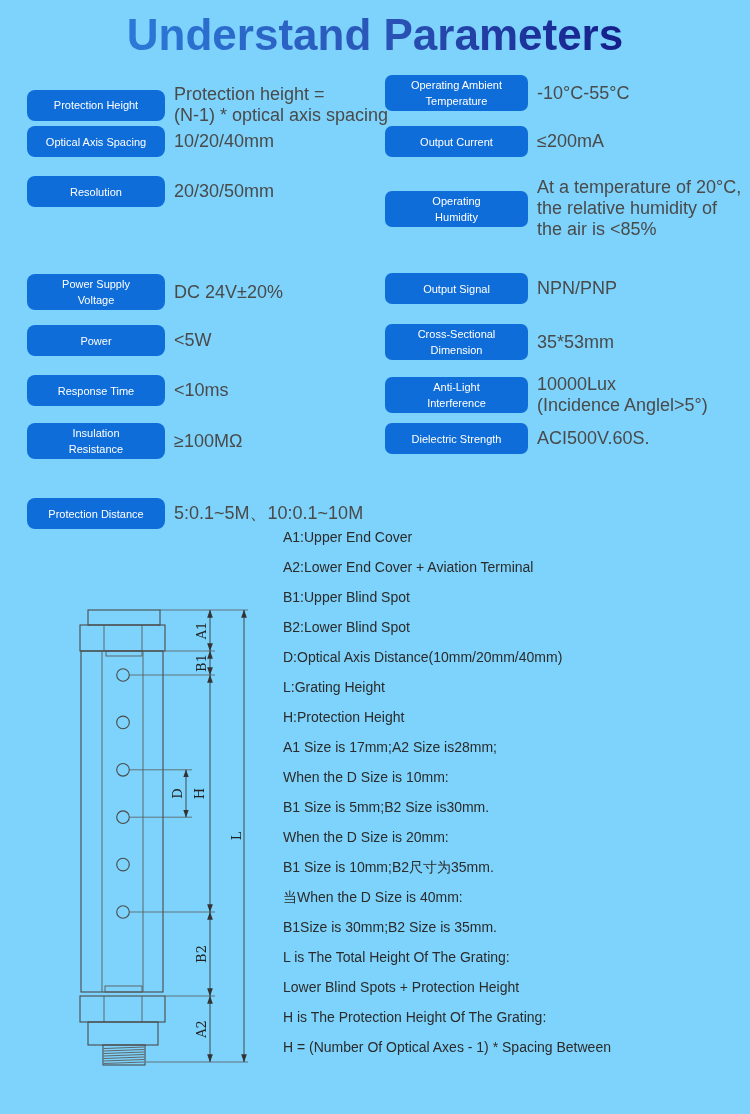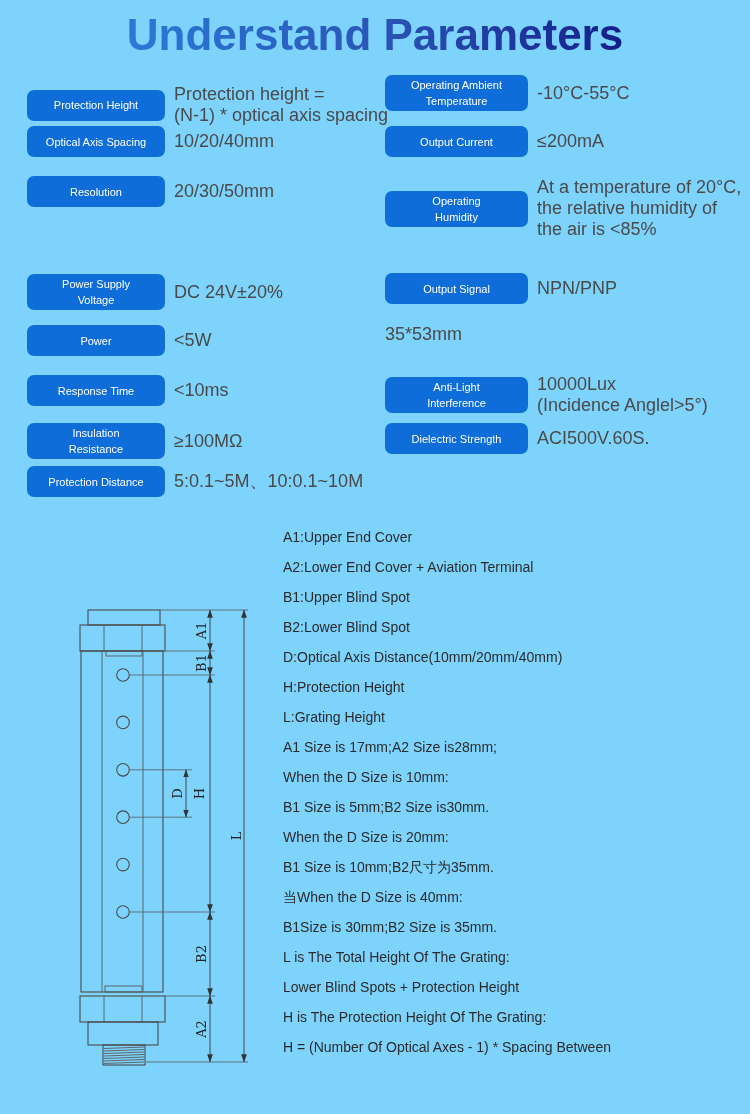--- a/index.html
+++ b/index.html
@@ -21,21 +21,21 @@
   }
   .row{position:absolute;display:flex;align-items:center;gap:9px;}
   .row.v-top{align-items:center;}
   .btn{
     display:flex;align-items:center;justify-content:center;
     background:#0f6dd9;color:#fff;border-radius:7px;
     font-size:11px;line-height:16px;min-height:31px;
     padding:2px 4px;text-align:center;white-space:pre-line;
     box-sizing:border-box;flex-shrink:0;
   }
-  .btn-l{width:138px;}
+  .btn-l{width:138px;border-radius:8px;}
   .btn-r{width:143px;}
   .val{
     font-size:18px;line-height:21px;color:#4a4a4a;white-space:pre-line;
   }
   .notes{position:absolute;left:283px;top:522px;}
   .note{height:30px;line-height:30px;font-size:14px;color:#2b2b2b;white-space:nowrap;}
   .diagram{position:absolute;left:55px;top:595px;}
   .dev{fill:none;stroke:#4a4a4a;stroke-width:1.1;}
   .inner{fill:none;stroke:#5a5a5a;stroke-width:0.9;}
   .ext{stroke:#5a5a5a;stroke-width:0.8;}
@@ -73,21 +73,21 @@
   </div>
   <div class="row" style="left:27px;top:375px">
     <div class="btn btn-l">Response Time</div>
     <div class="val">&lt;10ms</div>
   </div>
   <div class="row" style="left:27px;top:423px">
     <div class="btn btn-l">Insulation
 Resistance</div>
     <div class="val">≥100MΩ</div>
   </div>
-  <div class="row" style="left:27px;top:466px">
+  <div class="row" style="left:27px;top:498px">
     <div class="btn btn-l">Protection Distance</div>
     <div class="val">5:0.1~5M、10:0.1~10M</div>
   </div>
 
   <div class="row" style="left:385px;top:75px">
     <div class="btn btn-r">Operating Ambient
 Temperature</div>
     <div class="val">-10°C-55°C</div>
   </div>
   <div class="row" style="left:385px;top:126px">
@@ -99,20 +99,22 @@
 Humidity</div>
     <div class="val">At a temperature of 20°C,
 the relative humidity of
 the air is &lt;85%</div>
   </div>
   <div class="row" style="left:385px;top:273px">
     <div class="btn btn-r">Output Signal</div>
     <div class="val">NPN/PNP</div>
   </div>
   <div class="row" style="left:385px;top:324px">
+    <div class="btn btn-r">Cross-Sectional
+Dimension</div>
     <div class="val">35*53mm</div>
   </div>
   <div class="row" style="left:385px;top:374px">
     <div class="btn btn-r">Anti-Light
 Interference</div>
     <div class="val">10000Lux
 (Incidence Anglel&gt;5°)</div>
   </div>
   <div class="row" style="left:385px;top:423px">
     <div class="btn btn-r">Dielectric Strength</div>
@@ -189,22 +191,22 @@
     <text class="dimlabel" x="206" y="1029" text-anchor="middle" transform="rotate(-90 206 1029)">A2</text>
     <text class="dimlabel" x="241" y="836" text-anchor="middle" transform="rotate(-90 241 836)">L</text>
   </svg>
 
   <div class="notes">
     <div class="note">A1:Upper End Cover</div>
     <div class="note">A2:Lower End Cover + Aviation Terminal</div>
     <div class="note">B1:Upper Blind Spot</div>
     <div class="note">B2:Lower Blind Spot</div>
     <div class="note">D:Optical Axis Distance(10mm/20mm/40mm)</div>
+    <div class="note">L:Grating Height</div>
     <div class="note">H:Protection Height</div>
-    <div class="note">L:Grating Height</div>
     <div class="note">A1 Size is 17mm;A2 Size is28mm;</div>
     <div class="note">When the D Size is 10mm:</div>
     <div class="note">B1 Size is 5mm;B2 Size is30mm.</div>
     <div class="note">When the D Size is 20mm:</div>
     <div class="note">B1 Size is 10mm;B2尺寸为35mm.</div>
     <div class="note">当When the D Size is 40mm:</div>
     <div class="note">B1Size is 30mm;B2 Size is 35mm.</div>
     <div class="note">L is The Total Height Of The Grating:</div>
     <div class="note">Lower Blind Spots + Protection Height</div>
     <div class="note">H is The Protection Height Of The Grating:</div>

